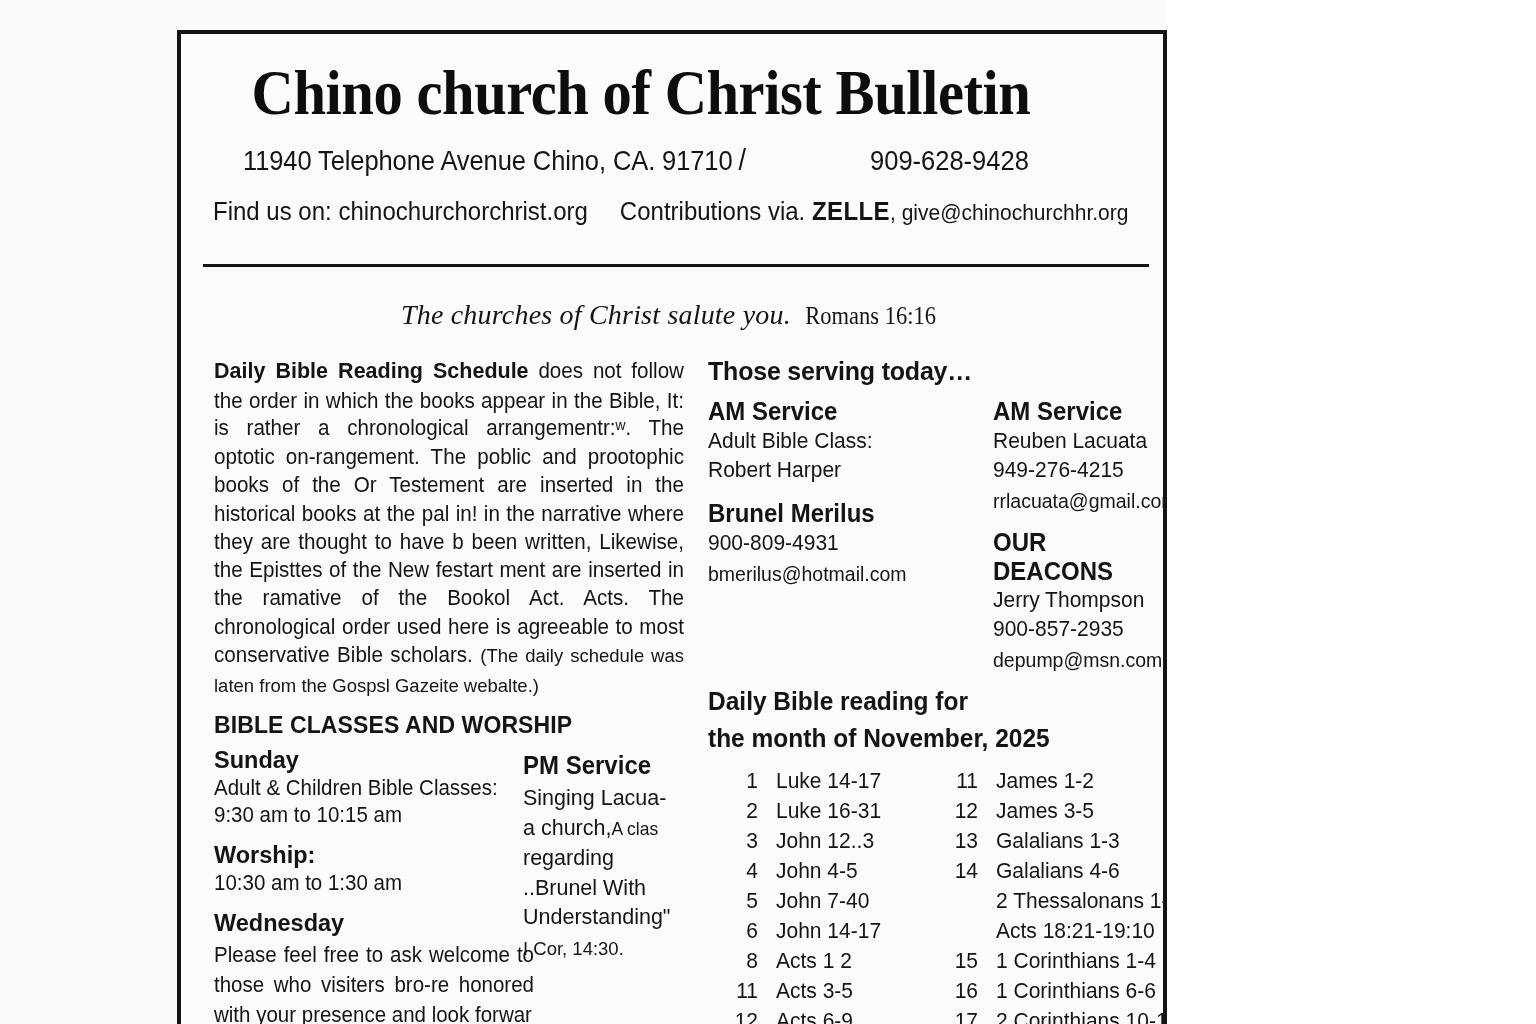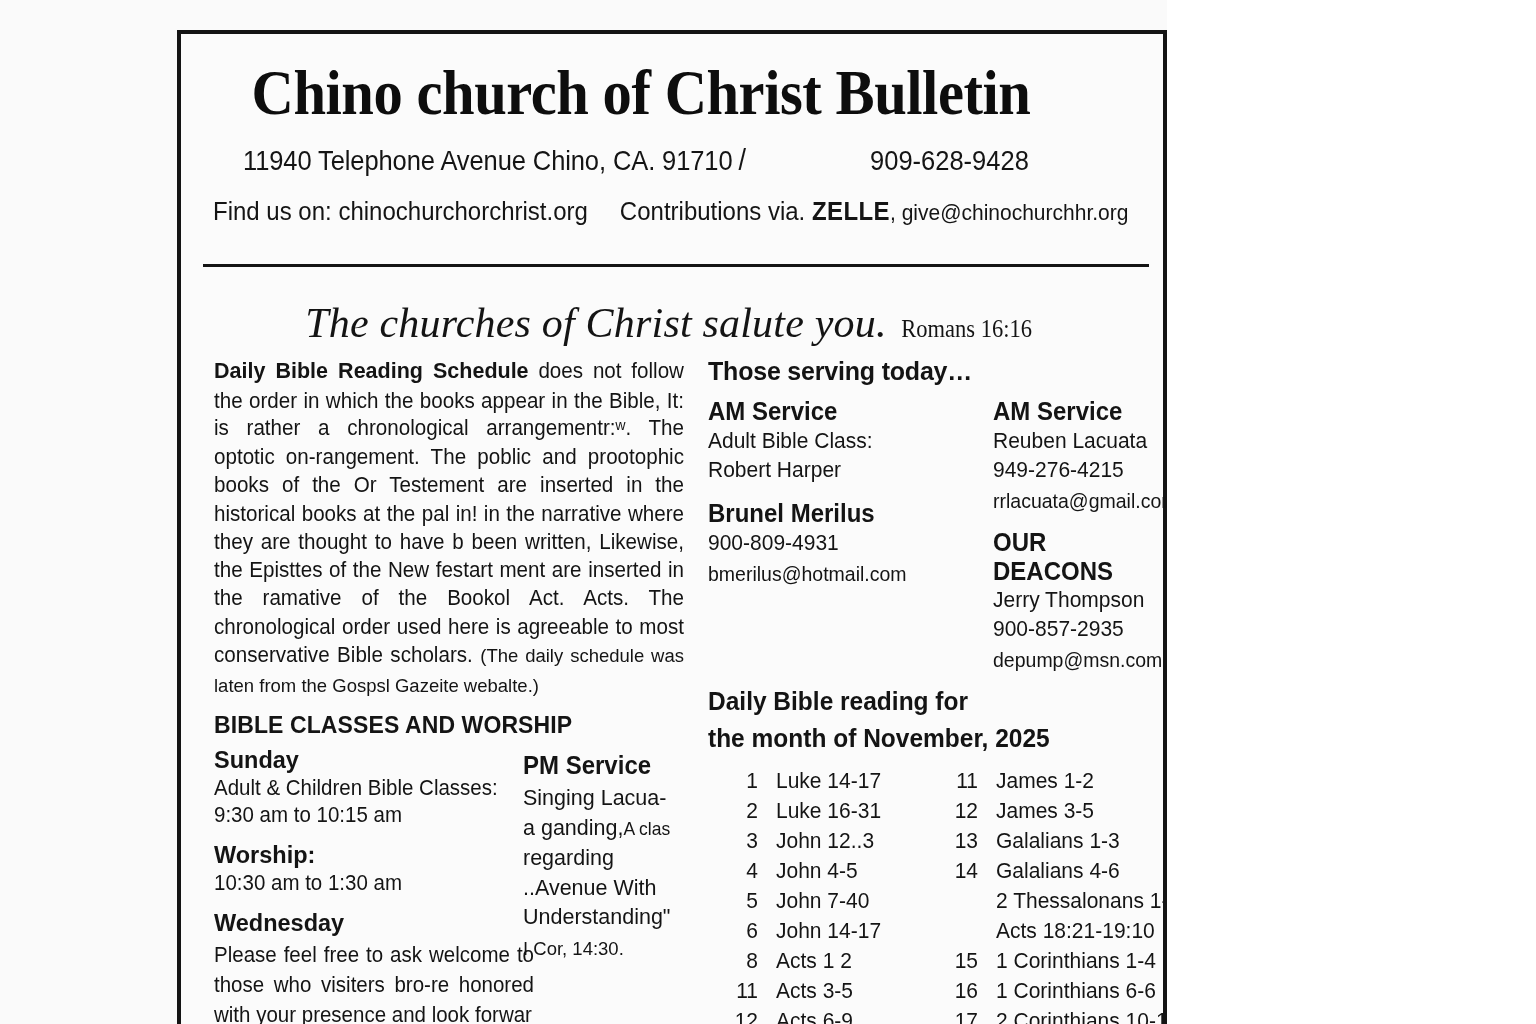--- a/index.html
+++ b/index.html
@@ -103,21 +103,21 @@
     position: absolute;
     left: 0;
     top: 265px;
     width: 982px;
     text-align: center;
     white-space: nowrap;
   }
   #scripture .verse {
     font-family: "Liberation Serif", "DejaVu Serif", serif;
     font-style: italic;
-    font-size: 42px;
+    font-size: 28px;
     letter-spacing: 0.2px;
     margin-top: 33px;
   }
   #scripture .ref {
     font-family: "Liberation Serif", "DejaVu Serif", serif;
     font-size: 25px;
     margin-left: 7px;
     transform: scaleX(0.9);
     display: inline-block;
   }
@@ -337,23 +337,23 @@
           <div class="body-line">10:30 am to 1:30 am</div>
 
           <div class="day-head">Wednesday</div>
           <div class="body-para">Please feel free to ask welcome to those who visiters bro-re honored with your presence and look forwar</div>
         </div>
 
         <div id="worship-right">
           <div id="pm-head">PM Service</div>
           <div id="pm-body">
             <span>Singing Lacua-</span><br>
-            <span>a ganding,</span><span class="tiny">A clas</span><br>
+            <span>a church,</span><span class="tiny">A clas</span><br>
             <span>regarding</span><br>
-            <span>..Avenue With</span><br>
+            <span>..Brunel With</span><br>
             <span>Understanding"</span><br>
             <span class="cite">I Cor, 14:30.</span>
           </div>
         </div>
 
       </div>
     </div>
 
     <div id="col-right">
 

